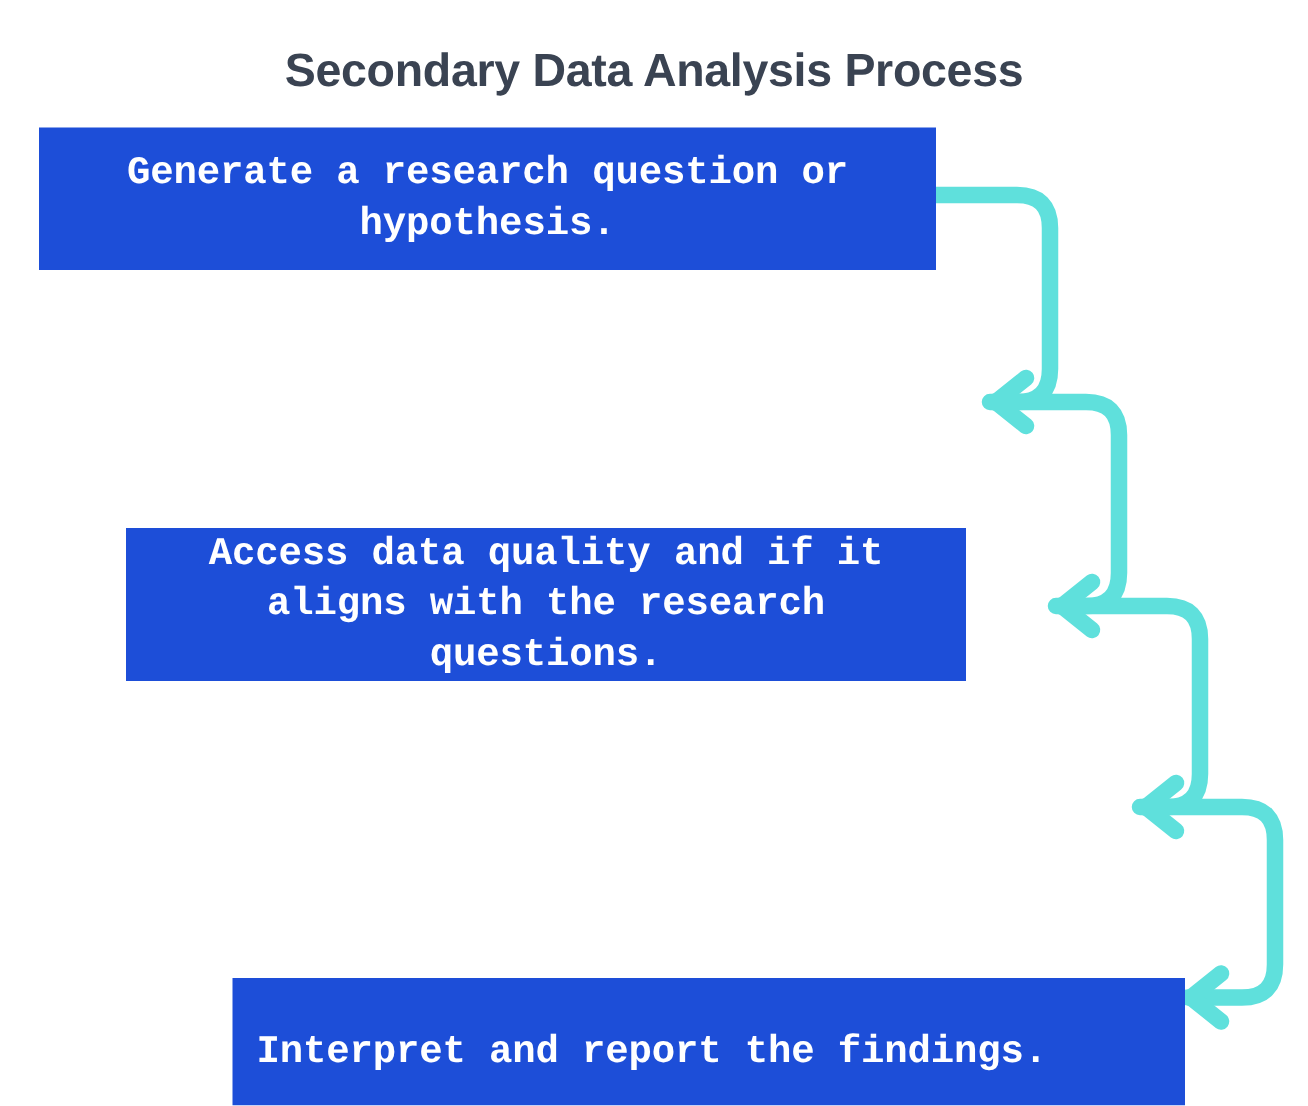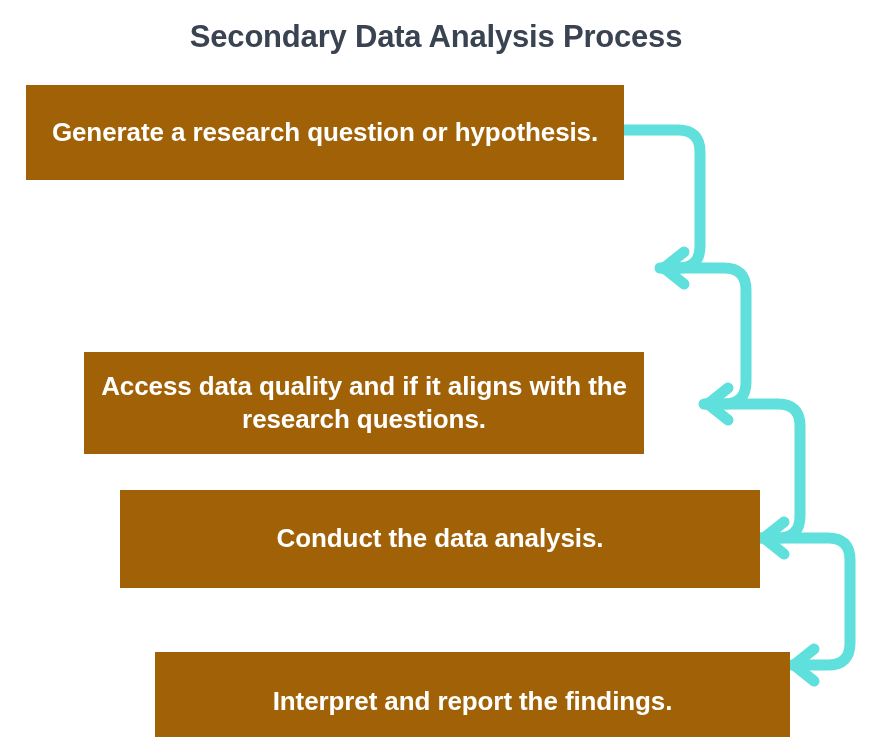--- a/index.html
+++ b/index.html
@@ -14,45 +14,45 @@
   #canvas {
     position: relative;
     width: 872px;
     height: 737px;
     background: #ffffff;
     overflow: hidden;
   }
   #chart-title {
     position: absolute;
     left: 0;
-    top: 20px;
+    top: 30px;
     width: 872px;
     text-align: center;
     font-size: 31px;
     font-weight: bold;
     color: #3a4352;
     letter-spacing: -0.2px;
     line-height: 1.1;
   }
   #connector-layer {
     position: absolute;
     left: 0;
     top: 0;
     width: 872px;
     height: 737px;
     pointer-events: none;
   }
   .step-box {
     position: absolute;
     box-sizing: border-box;
-    background: #a16207;
+    background: #1d4ed8;
     display: flex;
     align-items: center;
-    justify-content: center;
     padding: 4px 16px;
+    font-family: Liberation Mono, monospace;
   }
   .step-label {
     color: #ffffff;
     font-size: 26px;
     font-weight: bold;
     text-align: center;
     line-height: 1.28;
     letter-spacing: -0.1px;
   }
 </style>
@@ -88,21 +88,18 @@
 
   <div class="step-box" style="left:26px; top:85px; width:598px; height:95px;">
     <span class="step-label">Generate a research question or hypothesis.</span>
   </div>
 
 
   <div class="step-box" style="left:84px; top:352px; width:560px; height:102px;">
     <span class="step-label">Access data quality and if it aligns with the research questions.</span>
   </div>
 
-  <div class="step-box" style="left:120px; top:490px; width:640px; height:98px;">
-    <span class="step-label">Conduct the data analysis.</span>
-  </div>
 
   <div class="step-box" style="left:155px; top:652px; width:635px; height:99px;">
     <span class="step-label">Interpret and report the findings.</span>
   </div>
 
 </div>
 
 </body></html>

